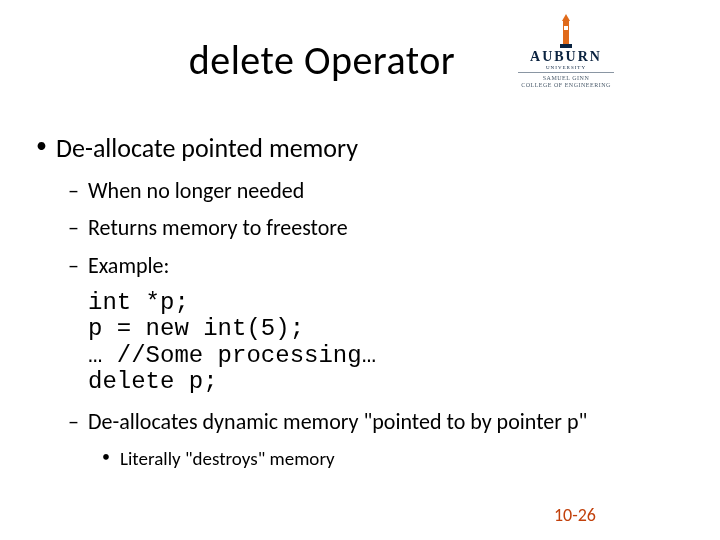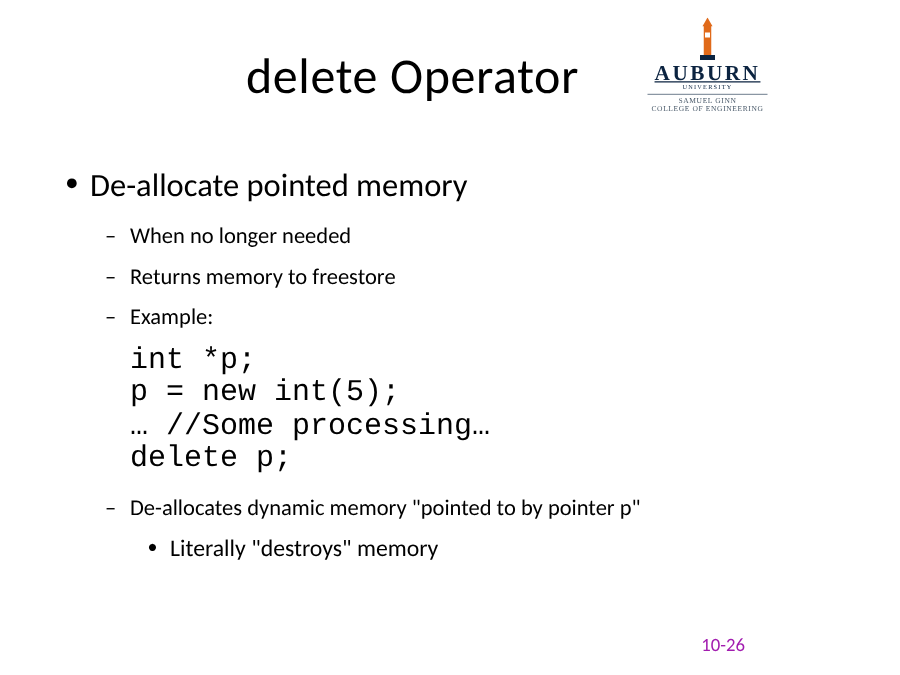--- a/index.html
+++ b/index.html
@@ -10,21 +10,21 @@
     background: #fff;
     font-family: Calibri, "Segoe UI", Arial, sans-serif;
     color: #000;
     position: relative;
     overflow: hidden;
   }
   .slide {
     box-sizing: border-box;
     width: 648px;
     height: 540px;
-    padding: 28px 40px 20px 52px;
+    padding: 28px 40px 20px 36px;
     position: relative;
   }
   .title-row {
     display: flex;
     align-items: flex-start;
     justify-content: center;
     position: relative;
     height: 80px;
   }
   .title {
@@ -43,25 +43,24 @@
     font-family: Georgia, "Times New Roman", serif;
     color: #0b2340;
     line-height: 1;
   }
   .logo .tower {
     display: flex;
     justify-content: center;
     margin-bottom: 2px;
   }
   .logo .wordmark {
-    font-size: 17px;
+    font-size: 14px;
     letter-spacing: 2px;
     font-weight: 600;
     margin-top: 2px;
-    text-decoration: underline;
   }
   .logo .univ {
     font-size: 5px;
     letter-spacing: 1px;
     margin-top: 1px;
     border-bottom: 0.5px solid #8a96a3;
     padding-bottom: 2px;
     margin-bottom: 2px;
   }
   .logo .college {
@@ -80,21 +79,21 @@
     position: relative;
   }
   .l1::before {
     content: "•";
     position: absolute;
     left: 0;
     top: 0;
     font-size: 22px;
   }
   .l2 {
-    font-size: 18px;
+    font-size: 22px;
     margin: 0 0 12px 0;
     padding-left: 52px;
     position: relative;
     line-height: 1.15;
   }
   .l2::before {
     content: "–";
     position: absolute;
     left: 32px;
     top: 0;
@@ -116,22 +115,22 @@
     font-family: "Courier New", Courier, monospace;
     font-size: 24px;
     line-height: 1.1;
     margin: 2px 0 14px 52px;
     white-space: pre;
   }
   .footer {
     position: absolute;
     right: 52px;
     bottom: 14px;
-    font-size: 15px;
-    color: #a21caf;
+    font-size: 18px;
+    color: #c2410c;
   }
 </style>
 </head>
 <body>
 
 <div class="slide">
 
   <div class="title-row">
     <div class="title">delete Operator</div>
 

